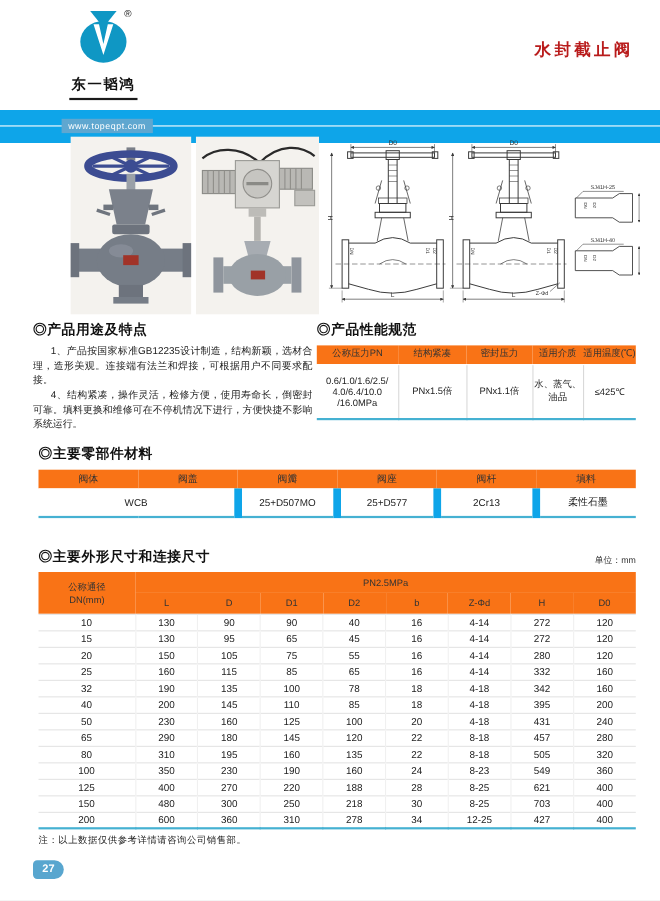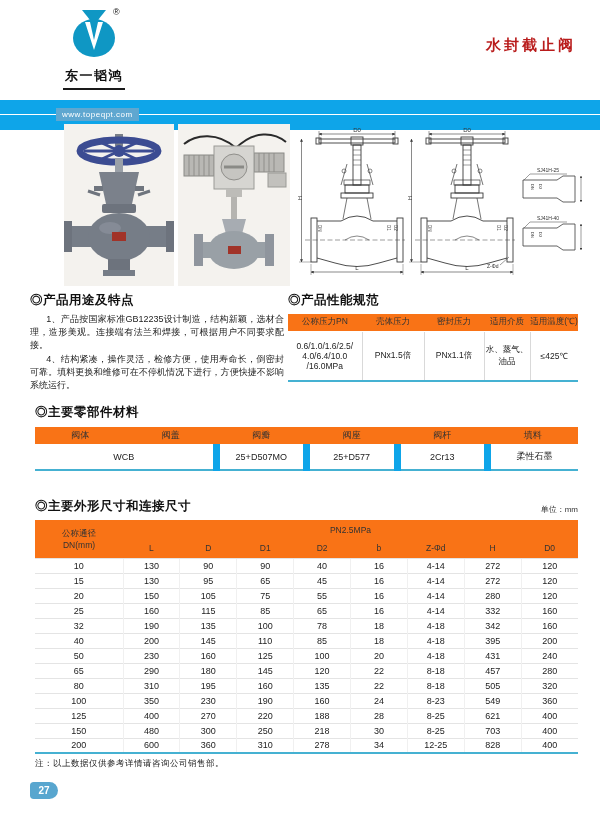--- a/index.html
+++ b/index.html
@@ -239,21 +239,21 @@
       <colgroup>
           <col style="width:74px">
           <col style="width:62px">
           <col style="width:60px">
           <col style="width:46px">
           <col style="width:48px">
         </colgroup>
       <thead>
           <tr>
             <th>公称压力PN</th>
-            <th>壳体压力</th>
+            <th>结构紧凑</th>
             <th>密封压力</th>
             <th>适用介质</th>
             <th>适用温度(℃)</th>
           </tr>
         </thead>
       <tbody>
           <tr>
             <td>0.6/1.0/1.6/2.5/
 4.0/6.4/10.0
 /16.0MPa</td>
@@ -449,21 +449,21 @@
             <td>400</td>
           </tr>
           <tr>
             <td>200</td>
             <td>600</td>
             <td>360</td>
             <td>310</td>
             <td>278</td>
             <td>34</td>
             <td>12-25</td>
-            <td>828</td>
+            <td>427</td>
             <td>400</td>
           </tr>
         </tbody>
     </table>
     <div class="note">注：以上数据仅供参考详情请咨询公司销售部。</div>
   </div>
 
   <div class="page-badge">27</div>
 
 </div>

